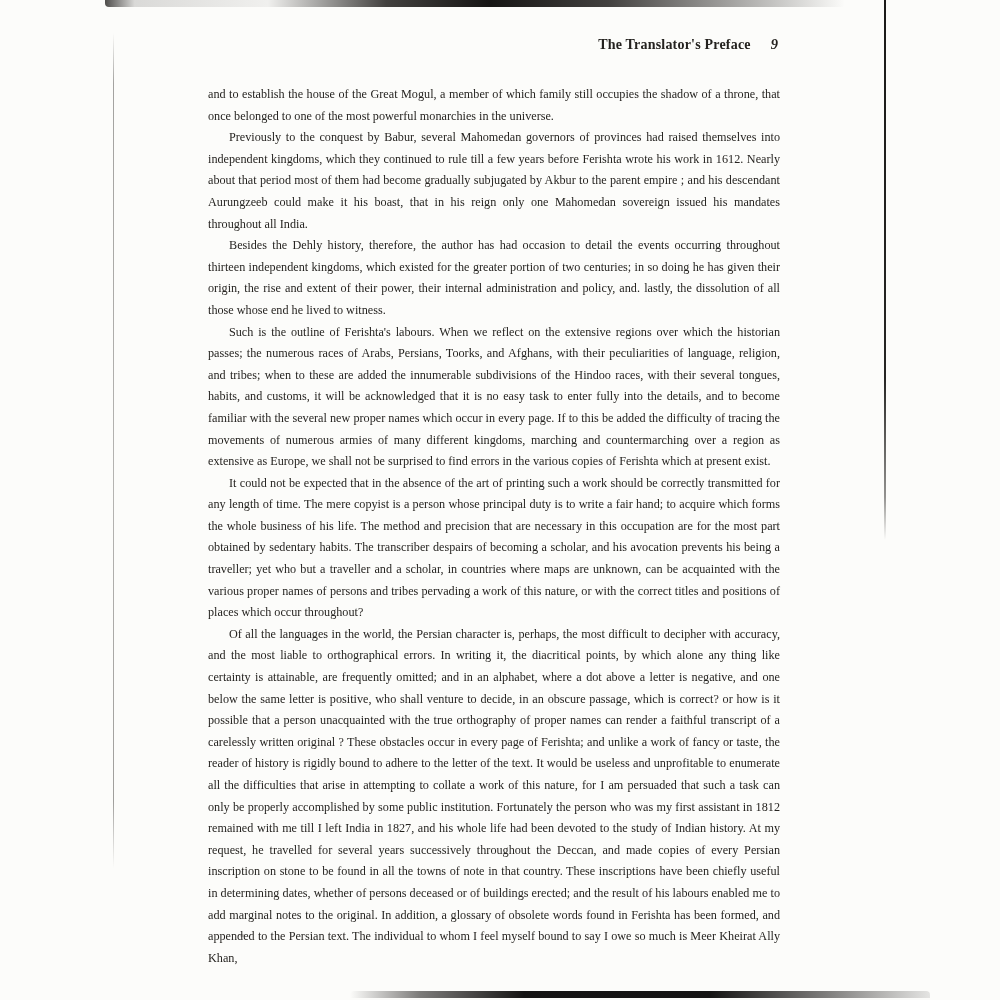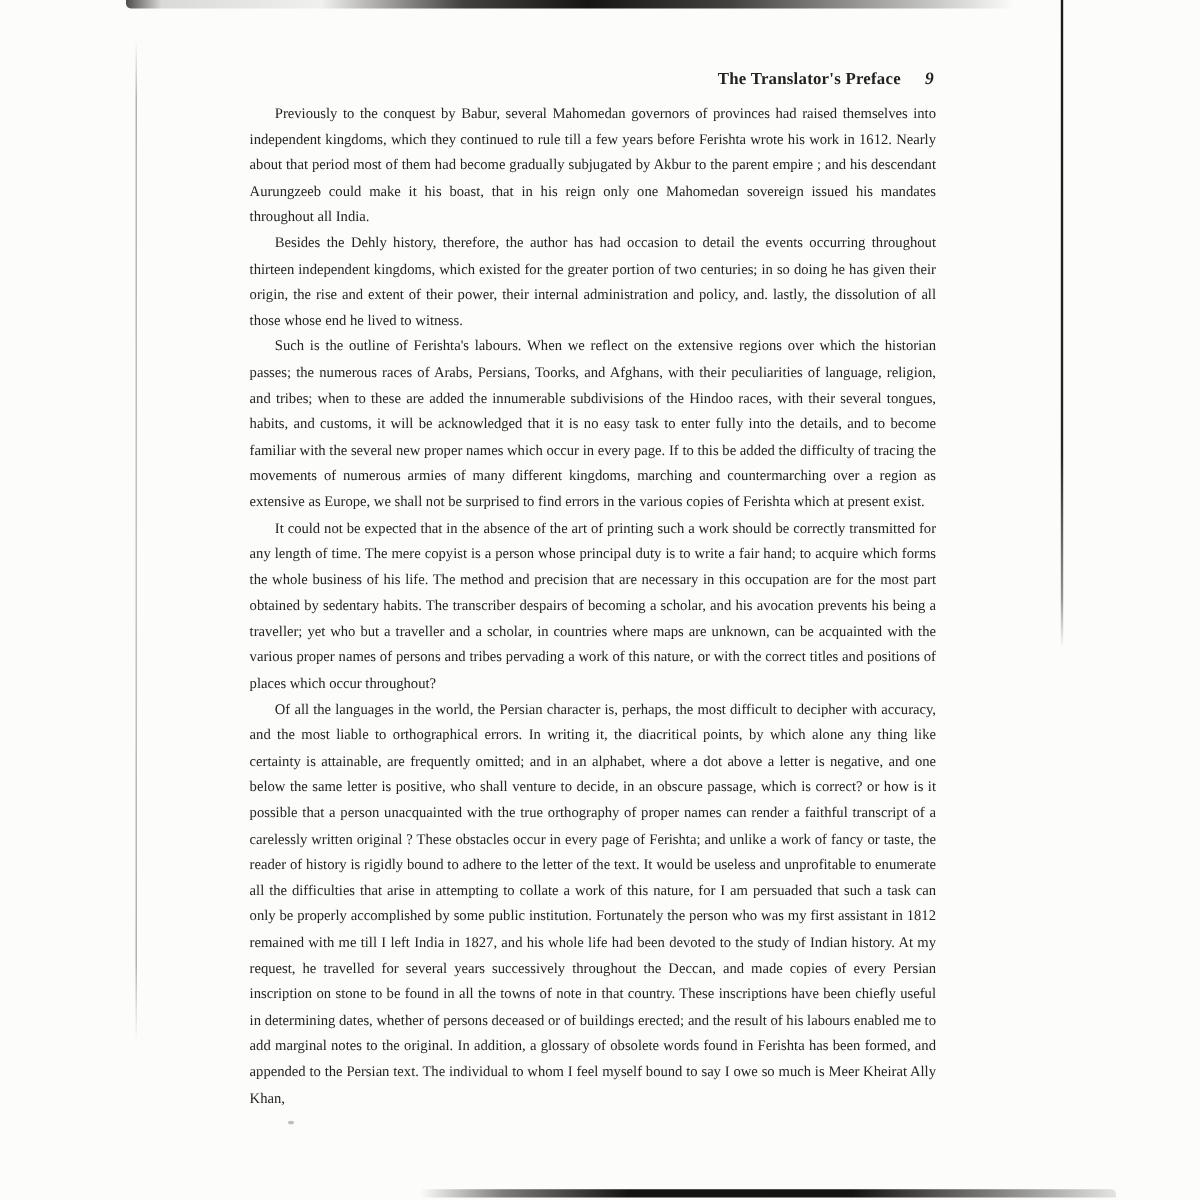--- a/index.html
+++ b/index.html
@@ -89,21 +89,20 @@
   .running-head {
     position: absolute;
     top: 36px;
     left: 208px;
     width: 572px;
     display: flex;
     justify-content: flex-end;
     align-items: baseline;
     gap: 20px;
     color: #24221f;
-    margin-top: 22px;
   }
   .running-head .head-title {
     font-size: 14px;
     font-weight: bold;
     letter-spacing: 0.2px;
   }
   .running-head .head-page-number {
     font-size: 14.5px;
     font-weight: bold;
     font-style: italic;
@@ -137,18 +136,19 @@
 <div class="scan-line-left"></div>
 <div class="scan-line-right"></div>
 <div class="scan-speck"></div>
 
 <div class="running-head">
   <span class="head-title">The Translator's Preface</span>
   <span class="head-page-number">9</span>
 </div>
 
 <div class="page-body" id="page-body">
+    <p>and to establish the house of the Great Mogul, a member of which family still occupies the shadow of a throne, that once belonged to one of the most powerful monarchies in the universe.</p>
     <p class="indent">Previously to the conquest by Babur, several Mahomedan governors of provinces had raised themselves into independent kingdoms, which they continued to rule till a few years before Ferishta wrote his work in 1612. Nearly about that period most of them had become gradually subjugated by Akbur to the parent empire ; and his descendant Aurungzeeb could make it his boast, that in his reign only one Mahomedan sovereign issued his mandates throughout all India.</p>
     <p class="indent">Besides the Dehly history, therefore, the author has had occasion to detail the events occurring throughout thirteen independent kingdoms, which existed for the greater portion of two centuries; in so doing he has given their origin, the rise and extent of their power, their internal administration and policy, and. lastly, the dissolution of all those whose end he lived to witness.</p>
     <p class="indent">Such is the outline of Ferishta's labours. When we reflect on the extensive regions over which the historian passes; the numerous races of Arabs, Persians, Toorks, and Afghans, with their peculiarities of language, religion, and tribes; when to these are added the innumerable subdivisions of the Hindoo races, with their several tongues, habits, and customs, it will be acknowledged that it is no easy task to enter fully into the details, and to become familiar with the several new proper names which occur in every page. If to this be added the difficulty of tracing the movements of numerous armies of many different kingdoms, marching and countermarching over a region as extensive as Europe, we shall not be surprised to find errors in the various copies of Ferishta which at present exist.</p>
     <p class="indent">It could not be expected that in the absence of the art of printing such a work should be correctly transmitted for any length of time. The mere copyist is a person whose principal duty is to write a fair hand; to acquire which forms the whole business of his life. The method and precision that are necessary in this occupation are for the most part obtained by sedentary habits. The transcriber despairs of becoming a scholar, and his avocation prevents his being a traveller; yet who but a traveller and a scholar, in countries where maps are unknown, can be acquainted with the various proper names of persons and tribes pervading a work of this nature, or with the correct titles and positions of places which occur throughout?</p>
     <p class="indent">Of all the languages in the world, the Persian character is, perhaps, the most difficult to decipher with accuracy, and the most liable to orthographical errors. In writing it, the diacritical points, by which alone any thing like certainty is attainable, are frequently omitted; and in an alphabet, where a dot above a letter is negative, and one below the same letter is positive, who shall venture to decide, in an obscure passage, which is correct? or how is it possible that a person unacquainted with the true orthography of proper names can render a faithful transcript of a carelessly written original ? These obstacles occur in every page of Ferishta; and unlike a work of fancy or taste, the reader of history is rigidly bound to adhere to the letter of the text. It would be useless and unprofitable to enumerate all the difficulties that arise in attempting to collate a work of this nature, for I am persuaded that such a task can only be properly accomplished by some public institution. Fortunately the person who was my first assistant in 1812 remained with me till I left India in 1827, and his whole life had been devoted to the study of Indian history. At my request, he travelled for several years successively throughout the Deccan, and made copies of every Persian inscription on stone to be found in all the towns of note in that country. These inscriptions have been chiefly useful in determining dates, whether of persons deceased or of buildings erected; and the result of his labours enabled me to add marginal notes to the original. In addition, a glossary of obsolete words found in Ferishta has been formed, and appended to the Persian text. The individual to whom I feel myself bound to say I owe so much is Meer Kheirat Ally Khan,</p>
   </div>
 
 </body></html>

